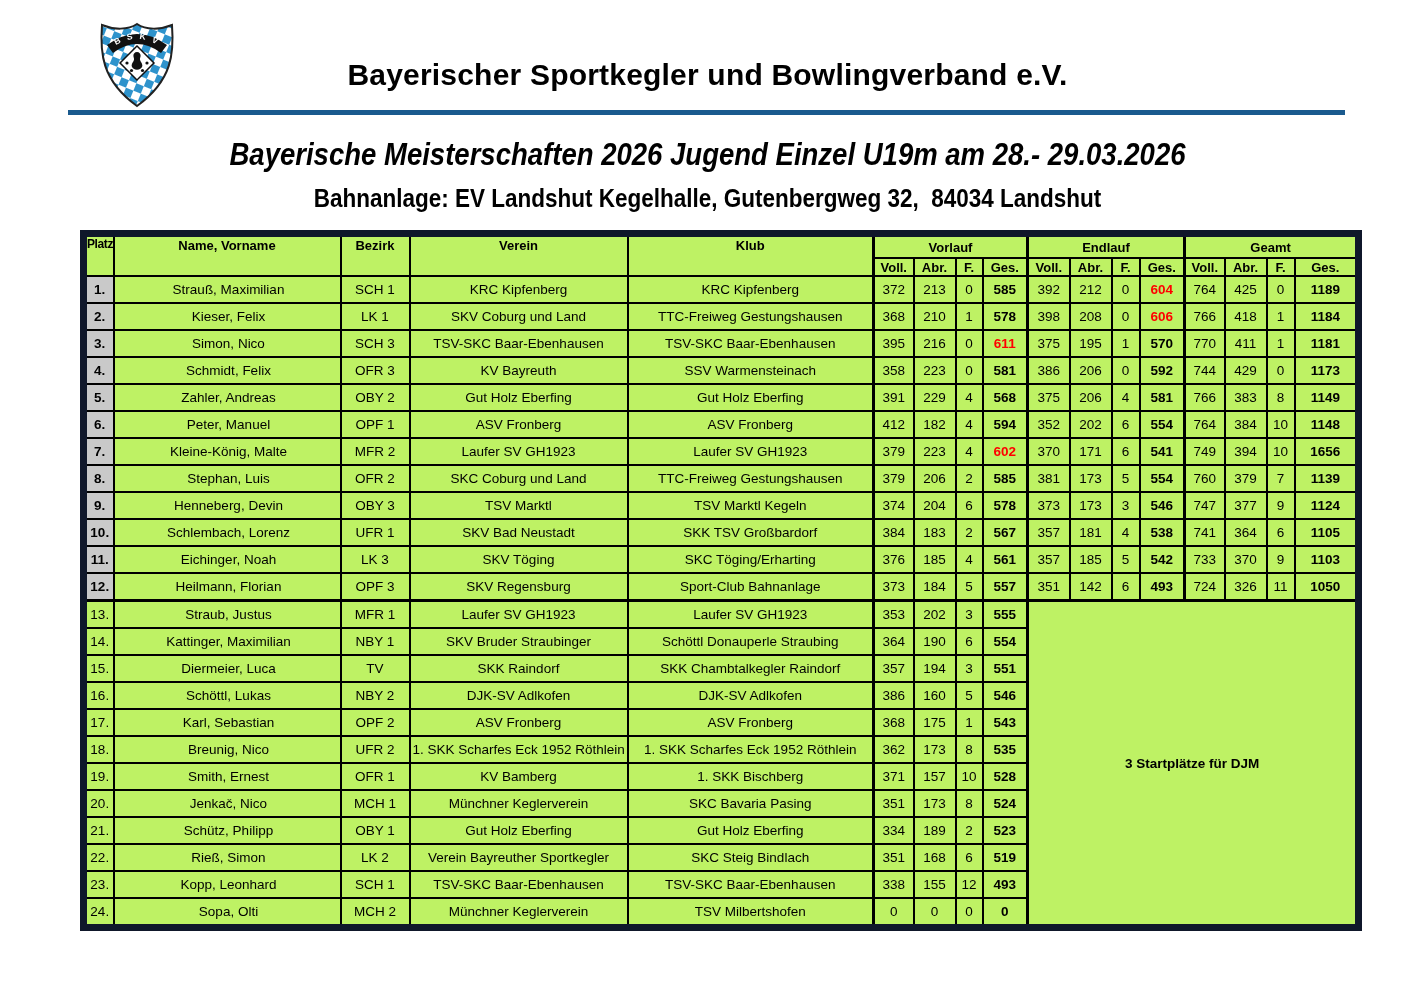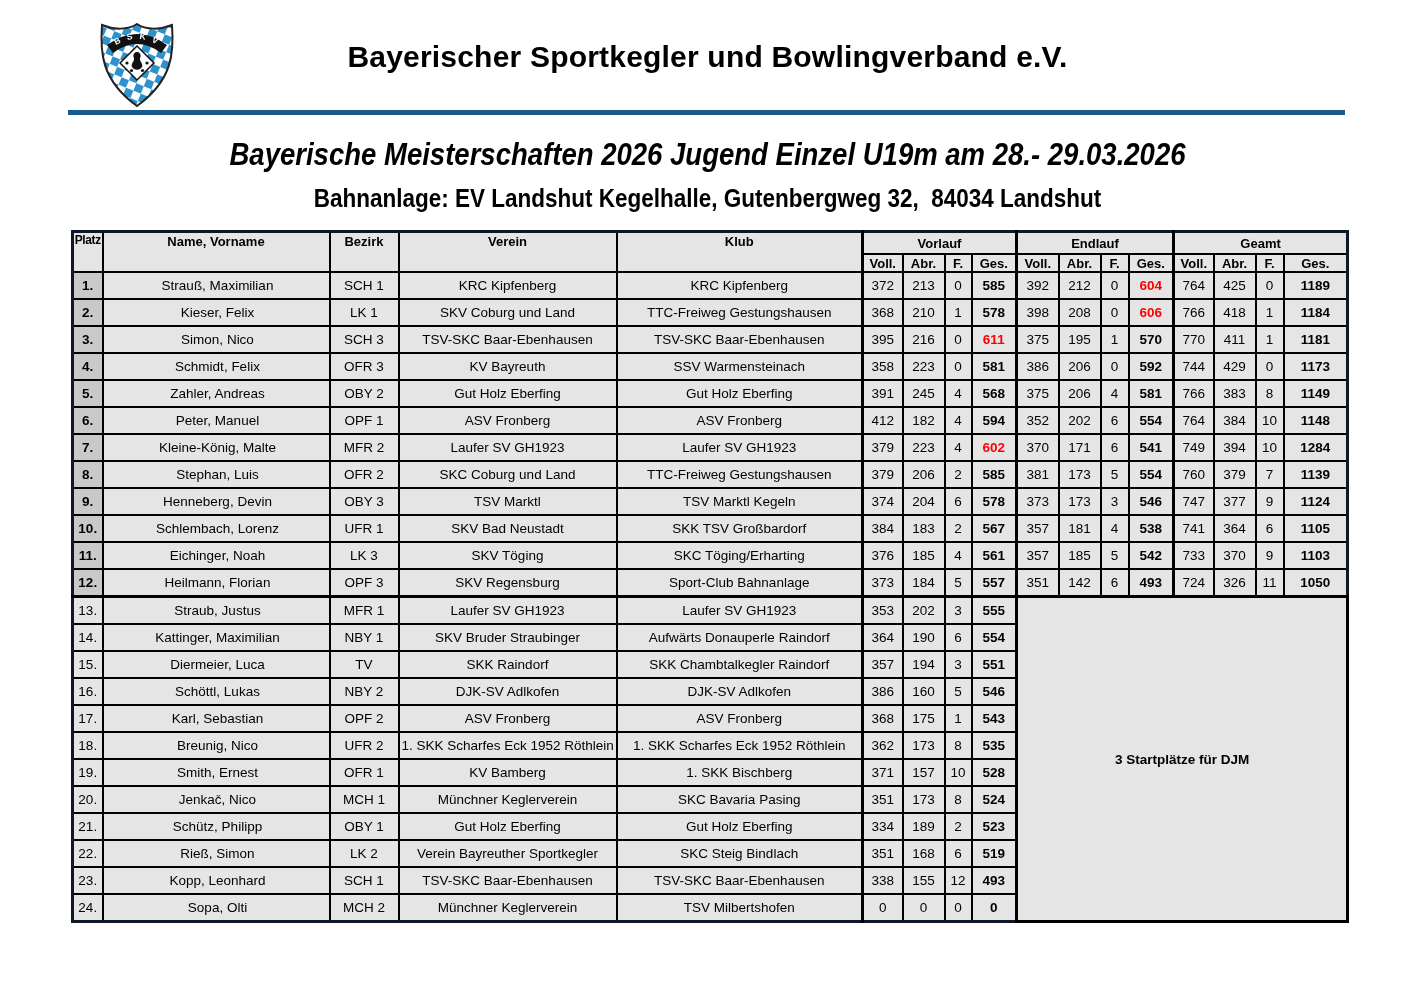--- a/index.html
+++ b/index.html
@@ -6,33 +6,33 @@
     --blue:#1A5A8E;
     --gray:#C9C9C9;
     --red:#FF0000;
   }
   html,body{margin:0;padding:0;background:#fff;}
   body{width:1415px;height:1000px;font-family:"Liberation Sans","DejaVu Sans",sans-serif;color:#000;}
   .page{position:relative;width:1415px;height:1000px;background:#fff;overflow:hidden;}
 
   .logo{position:absolute;left:95px;top:18px;width:84px;height:92px;}
 
-  .org-title{position:absolute;left:0;top:40px;width:100%;text-align:center;
+  .org-title{position:absolute;left:0;top:58px;width:100%;text-align:center;
     font-size:30px;font-weight:bold;letter-spacing:.2px;}
 
   .divider{position:absolute;left:68px;top:110px;width:1277px;height:5px;background:var(--blue);}
 
   .event-title{position:absolute;left:0;top:136px;width:100%;text-align:center;
     font-size:32px;font-weight:bold;font-style:italic;transform:scaleX(.86);white-space:pre;}
 
   .venue{position:absolute;left:0;top:184px;width:100%;text-align:center;
     font-size:25px;font-weight:bold;transform:scaleX(.9);white-space:pre;}
 
-  table.results{position:absolute;left:71px;top:230px;width:1277px;
-    border-collapse:collapse;table-layout:fixed;border:3px solid #0f172a;background:#e5e5e5;}
+  table.results{position:absolute;left:80px;top:230px;width:1277px;
+    border-collapse:collapse;table-layout:fixed;border:7px solid #0f172a;background:#bef264;}
   .results th,.results td{border:2px solid #000;font-size:13.5px;padding:0 2px;
     text-align:center;vertical-align:middle;overflow:hidden;white-space:nowrap;}
   .results thead th{font-weight:bold;font-size:13px;}
   .results thead tr:first-child th{height:20px;}
   .results thead tr:nth-child(2) th{height:16px;}
   .results thead th[rowspan]{vertical-align:top;padding-top:1px;}
   .th-platz{font-size:12px !important;letter-spacing:-.4px;padding:0 !important;}
   .results tbody td{height:25px;}
   .name-cell{text-align:center;padding-left:5px !important;}
   .platz-top{background:var(--gray);font-weight:bold;}
@@ -197,21 +197,21 @@
           <td>0</td>
           <td class="ges">1173</td>
         </tr>
         <tr>
           <td class="platz platz-top">5.</td>
           <td class="name-cell">Zahler, Andreas</td>
           <td>OBY 2</td>
           <td>Gut Holz Eberfing</td>
           <td>Gut Holz Eberfing</td>
           <td class="thickL">391</td>
-          <td>245</td>
+          <td>229</td>
           <td>4</td>
           <td class="ges">568</td>
           <td class="thickL">375</td>
           <td>206</td>
           <td>4</td>
           <td class="ges">581</td>
           <td class="thickL">766</td>
           <td>383</td>
           <td>8</td>
           <td class="ges">1149</td>
@@ -245,21 +245,21 @@
           <td>223</td>
           <td>4</td>
           <td class="ges red">602</td>
           <td class="thickL">370</td>
           <td>171</td>
           <td>6</td>
           <td class="ges">541</td>
           <td class="thickL">749</td>
           <td>394</td>
           <td>10</td>
-          <td class="ges">1284</td>
+          <td class="ges">1656</td>
         </tr>
         <tr>
           <td class="platz platz-top">8.</td>
           <td class="name-cell">Stephan, Luis</td>
           <td>OFR 2</td>
           <td>SKC Coburg und Land</td>
           <td>TTC-Freiweg Gestungshausen</td>
           <td class="thickL">379</td>
           <td>206</td>
           <td>2</td>
@@ -359,21 +359,21 @@
           <td>202</td>
           <td>3</td>
           <td class="ges">555</td>
           <td rowspan="12" colspan="8" class="note-cell thickL">3 Startplätze für DJM</td>
         </tr>
         <tr>
           <td class="platz">14.</td>
           <td class="name-cell">Kattinger, Maximilian</td>
           <td>NBY 1</td>
           <td>SKV Bruder Straubinger</td>
-          <td>Aufwärts Donauperle Raindorf</td>
+          <td>Schöttl Donauperle Straubing</td>
           <td class="thickL">364</td>
           <td>190</td>
           <td>6</td>
           <td class="ges">554</td>
         </tr>
         <tr>
           <td class="platz">15.</td>
           <td class="name-cell">Diermeier, Luca</td>
           <td>TV</td>
           <td>SKK Raindorf</td>

